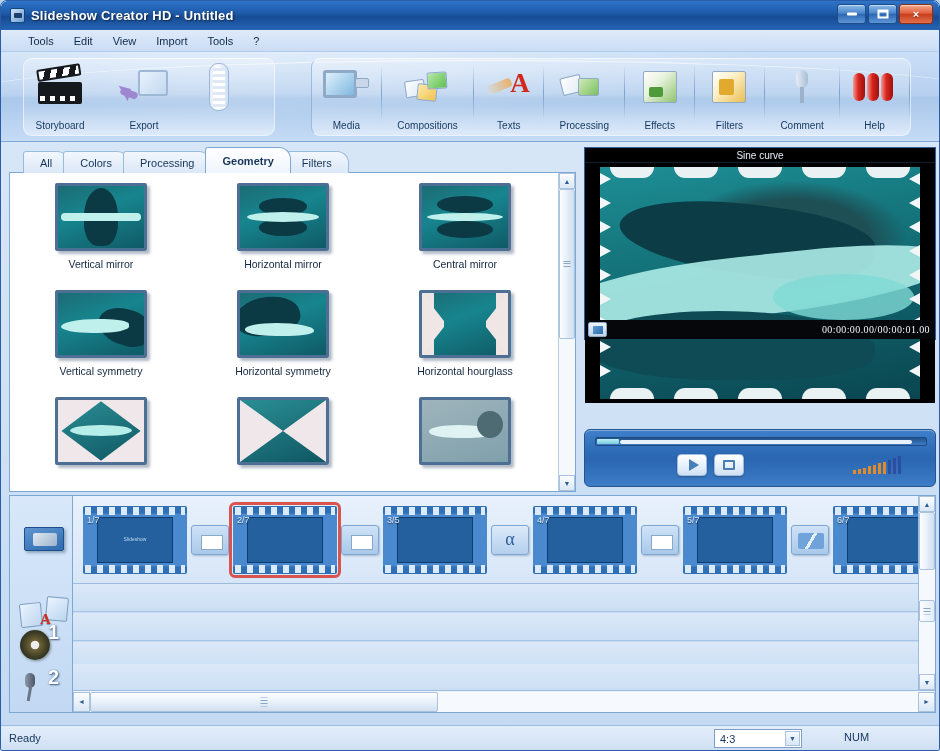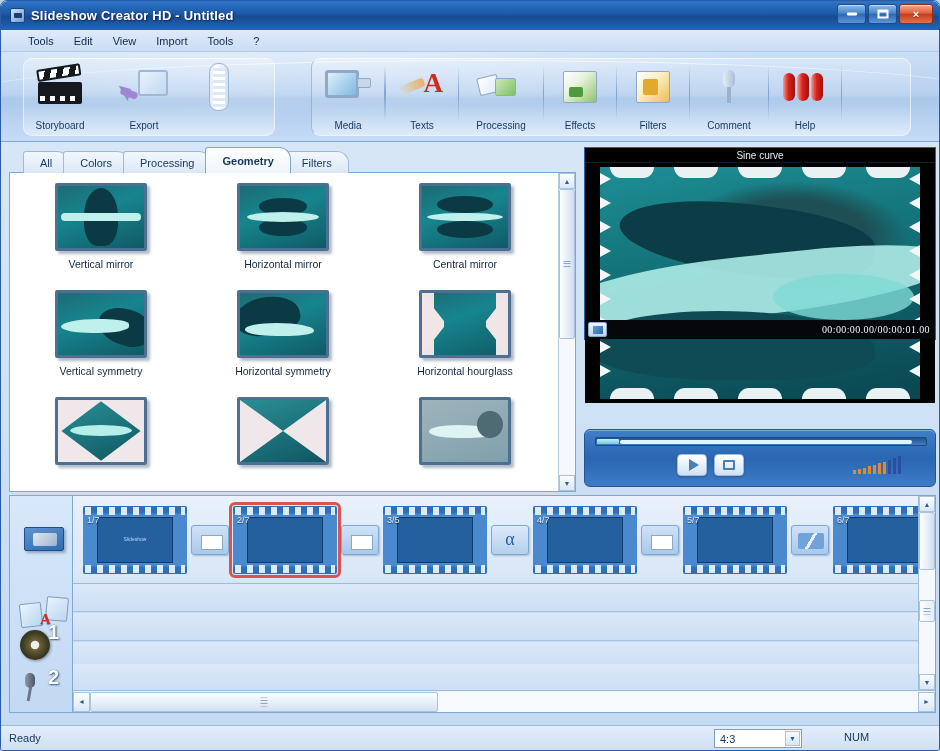--- a/index.html
+++ b/index.html
@@ -535,20 +535,30 @@
       <div class="rbtn">
         <div class="ico">
           <div class="ic-media">
               <div class="tv"></div>
               <div class="plug"></div>
             </div>
         </div>
         <div class="lbl">Media</div>
       </div>
       <div class="rsep"></div>
+      <div class="rbtn" style="width:96px">
+        <div class="ico">
+          <div class="ic-comp">
+              <i></i>
+              <i></i>
+              <i></i>
+            </div>
+        </div>
+        <div class="lbl">Compositions</div>
+      </div>
       <div class="rsep"></div>
       <div class="rbtn">
         <div class="ico">
           <div class="ic-text">
               <div class="pen"></div>
               <div class="A">A</div>
             </div>
         </div>
         <div class="lbl">Texts</div>
       </div>

